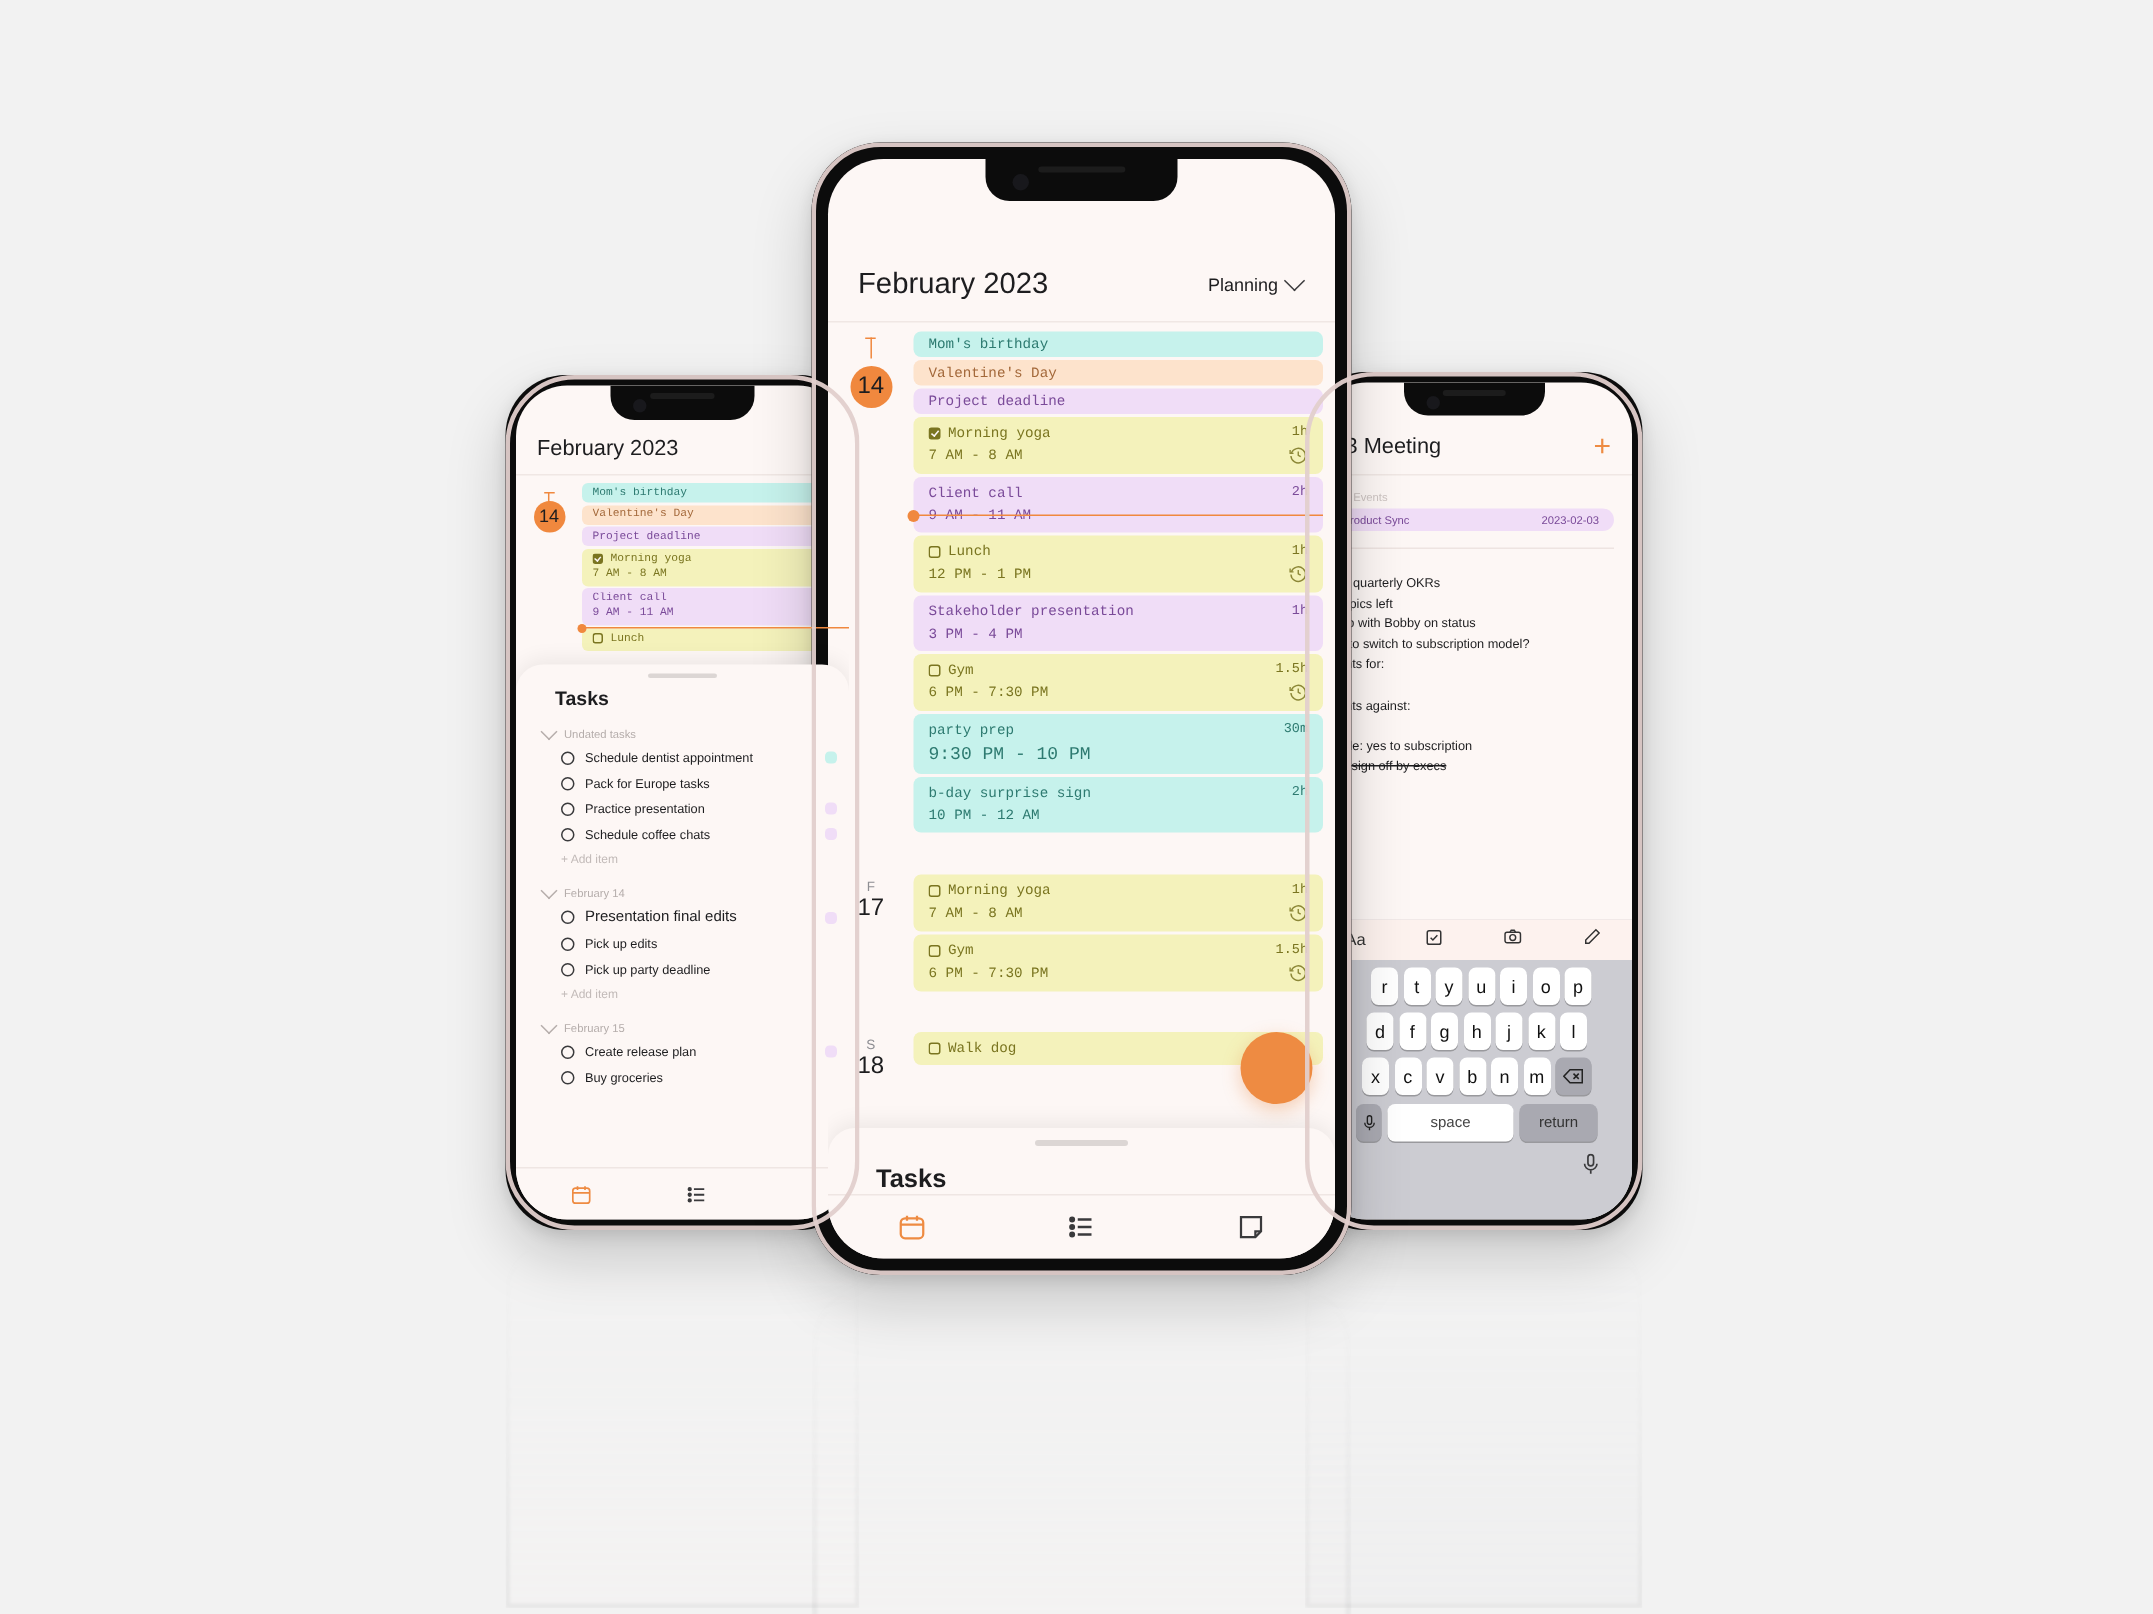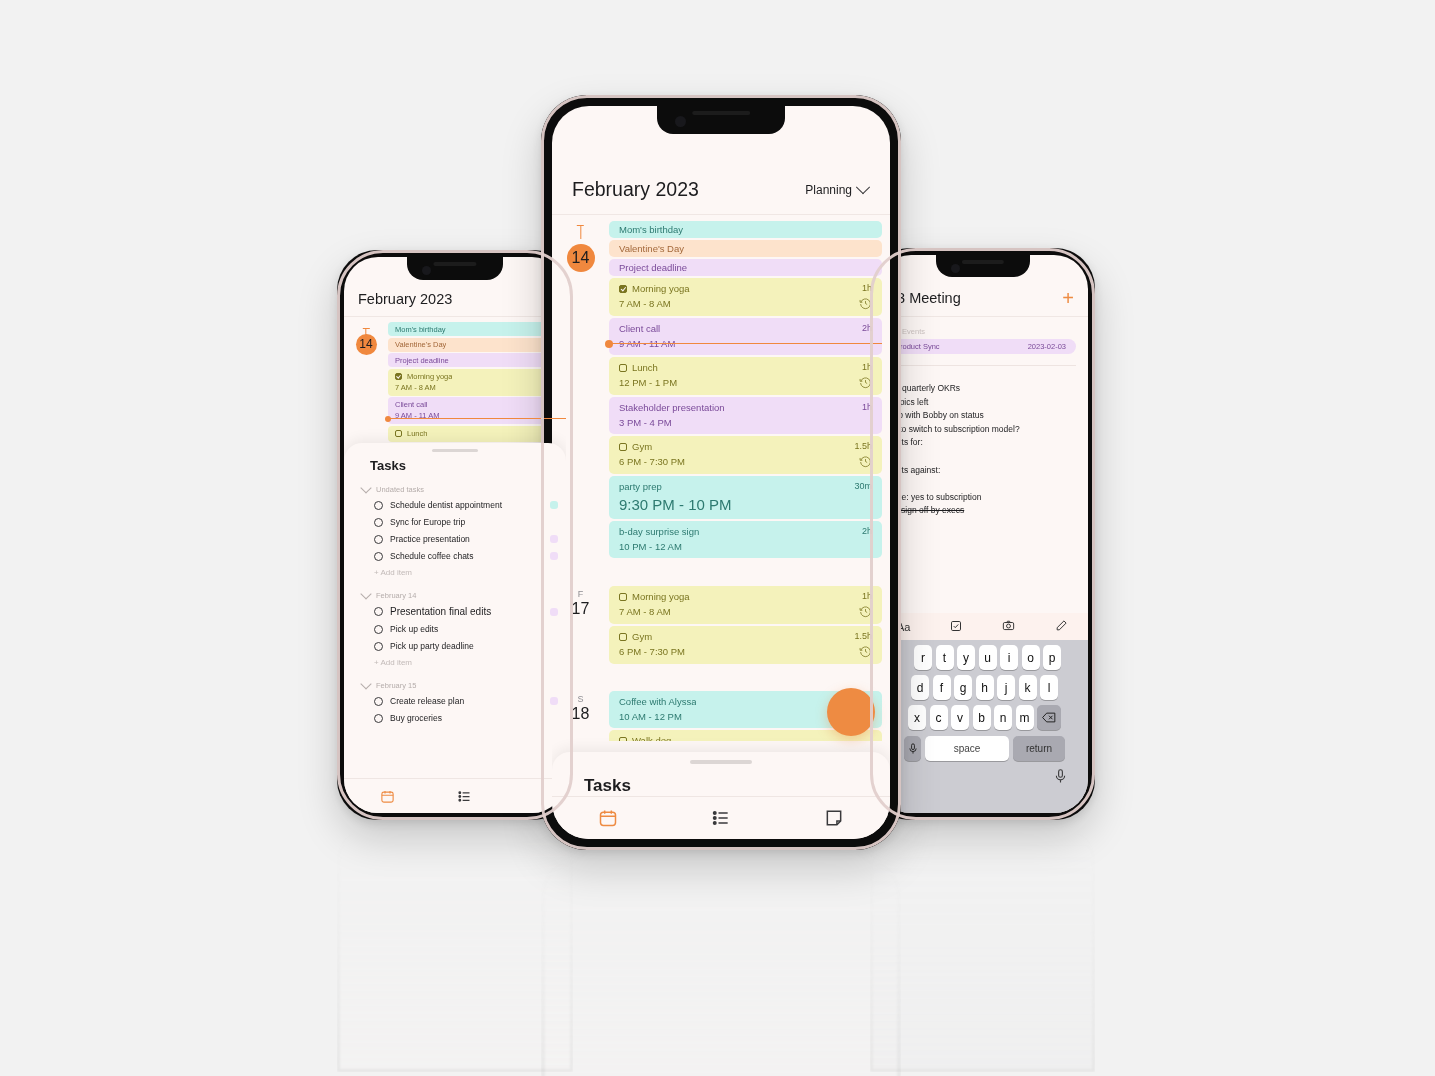--- a/index.html
+++ b/index.html
@@ -83,21 +83,21 @@
     display: inline-flex; align-items: center; justify-content: center;
   }
   .pin-stem {
     position: absolute; left: 50%; transform: translateX(-50%);
     width: 1.4px; background: #f0883e;
   }
   .pin-stem::before {
     content:""; position:absolute; top:0; left:50%; transform:translateX(-50%);
     width:7px; height:1.4px; background:#f0883e;
   }
-  .events { flex: 1 1 auto; display: flex; flex-direction: column; }
+  .events { flex: 1 1 auto; display: flex; flex-direction: column; font-family: Liberation Mono, monospace; }
   .evt {
     display: flex; align-items: flex-start; justify-content: space-between;
     box-sizing: border-box;
     position: relative;
   }
   .evt-l { display: flex; flex-direction: column; min-width: 0; }
   .evt-title { display: flex; align-items: center; gap: 5px; white-space: nowrap; overflow: hidden;}
   .evt-time { white-space: nowrap; }
   .evt-r { display: flex; flex-direction: column; align-items: flex-end; }
   .dur { white-space: nowrap; }
@@ -268,21 +268,21 @@
             <span class="tchev"></span>
             <span>Undated tasks</span>
           </div>
           <div class="task-row" style="margin:0 0 7px 12px;">
             <span class="t-circle" style="width:9px;height:9px;margin-right:7px;"></span>
             <span class="t-label" style="font-size:8.5px;">Schedule dentist appointment</span>
             <span class="t-dot" style="width:8px;height:8px;background:#c6f2ec;right:-6px;"></span>
           </div>
           <div class="task-row" style="margin:0 0 7px 12px;">
             <span class="t-circle" style="width:9px;height:9px;margin-right:7px;"></span>
-            <span class="t-label" style="font-size:8.5px;">Sync for Europe trip</span>
+            <span class="t-label" style="font-size:8.5px;">Pack for Europe tasks</span>
           </div>
           <div class="task-row" style="margin:0 0 7px 12px;">
             <span class="t-circle" style="width:9px;height:9px;margin-right:7px;"></span>
             <span class="t-label" style="font-size:8.5px;">Practice presentation</span>
             <span class="t-dot" style="width:8px;height:8px;background:#f0ddf7;right:-6px;"></span>
           </div>
           <div class="task-row" style="margin:0 0 7px 12px;">
             <span class="t-circle" style="width:9px;height:9px;margin-right:7px;"></span>
             <span class="t-label" style="font-size:8.5px;">Schedule coffee chats</span>
             <span class="t-dot" style="width:8px;height:8px;background:#f0ddf7;right:-6px;"></span>
@@ -562,21 +562,21 @@
                     <path d="M12 7.5V12l3 1.8"></path>
                   </svg>
               </div>
             </div>
 
             <div class="evt c-teal" style="padding:5px 10px 6px; margin-bottom:2px; border-radius:5px;">
               <div class="evt-l">
                 <div class="evt-title" style="font-size:9.5px;">
                     <span>party prep</span>
                   </div>
-                <div class="evt-time" style="font-size:15px; margin-top:4px;">9:30 PM - 10 PM</div>
+                <div class="evt-time" style="font-size:12px; margin-top:4px;">9:30 PM - 10 PM</div>
               </div>
               <div class="evt-r">
                   <div class="dur" style="font-size:9px;">30m</div>
                 </div>
             </div>
 
             <div class="evt c-teal" style="padding:5px 10px 6px; margin-bottom:2px; border-radius:5px;">
               <div class="evt-l">
                 <div class="evt-title" style="font-size:9.5px;">
                     <span>b-day surprise sign</span>
@@ -636,31 +636,20 @@
             </div>
           </div>
         </div>
 
         <div class="day-block" style="margin-top:27px;">
           <div class="day-gutter" style="width:57px; padding-top:4px;">
             <div class="dow" style="font-size:9px;">S</div>
             <div class="dnum" style="font-size:16px;margin-top:2px;text-align:center;">18</div>
           </div>
           <div class="events" style="padding-right:8px;">
-            <div class="evt c-teal" style="padding:5px 10px 6px; margin-bottom:2px; border-radius:5px;">
-              <div class="evt-l">
-                <div class="evt-title" style="font-size:9.5px;">
-                    <span>Coffee with Alyssa</span>
-                  </div>
-                <div class="evt-time" style="font-size:9.5px; margin-top:4px;">10 AM - 12 PM</div>
-              </div>
-              <div class="evt-r">
-                  <div class="dur" style="font-size:9px;">2h</div>
-                </div>
-            </div>
             <div class="evt c-yellw" style="padding:5px 10px 6px; margin-bottom:2px; border-radius:5px;">
               <div class="evt-l">
                 <div class="evt-title" style="font-size:9.5px;">
                   <span class="cbox" style="width:8px;height:8px;"></span>
                   <span>Walk dog</span>
                 </div>
 
               </div>
             </div>
 

